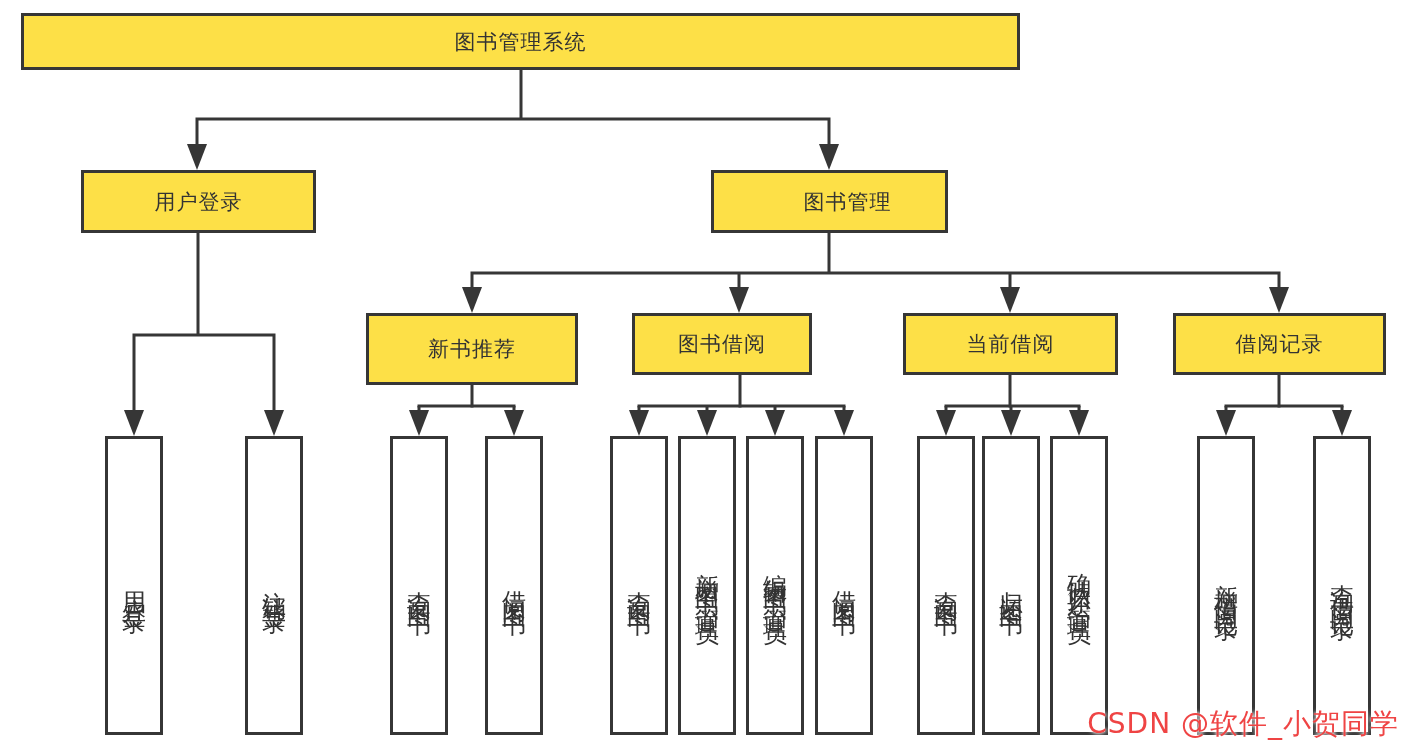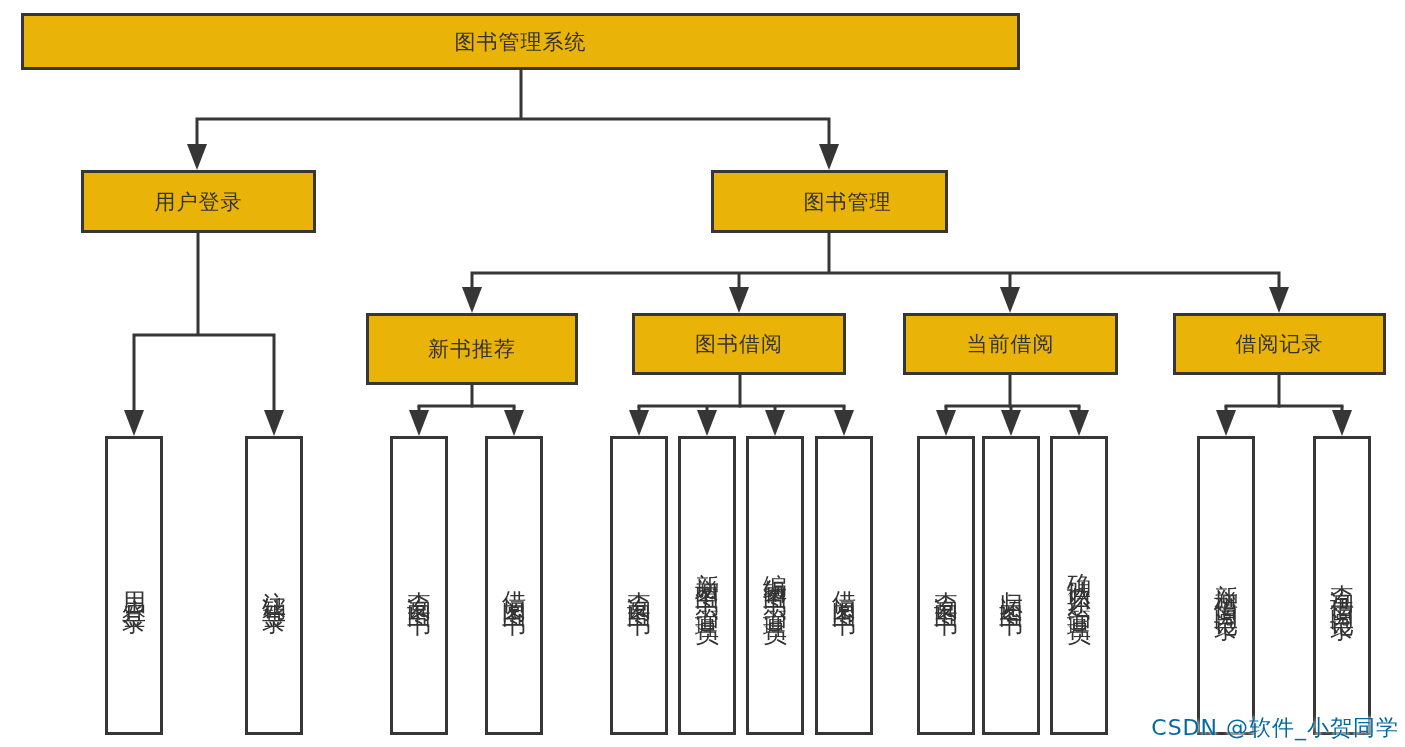--- a/index.html
+++ b/index.html
@@ -14,21 +14,21 @@
   #connectors {
     position: absolute;
     left: 0; top: 0;
     width: 1405px; height: 747px;
     pointer-events: none;
   }
   .node {
     position: absolute;
     box-sizing: border-box;
     border: 3px solid #363636;
-    background: #eab308;
+    background: #fde047;
     color: #333333;
     display: flex;
     align-items: center;
     justify-content: center;
     font-size: 21px;
     letter-spacing: 1px;
     white-space: nowrap;
   }
   .node-v {
     position: absolute;
@@ -43,22 +43,22 @@
     text-orientation: mixed;
     font-size: 24px;
     letter-spacing: 7px;
     line-height: 1;
   }
   .root-node { border-width: 3px; font-size: 21px; }
   #watermark {
     position: absolute;
     right: 6px;
     bottom: 4px;
-    font-size: 22px;
-    color: #0369a1;
+    font-size: 28px;
+    color: #ef4444;
     letter-spacing: 1px;
     text-shadow: 0 0 3px #ffffff, 0 0 5px #ffffff;
     z-index: 5;
     white-space: nowrap;
   }
 </style>
 </head>
 <body>
 
 <div id="canvas">
@@ -94,21 +94,21 @@
       <polygon points="1332,410 1352,410 1342,436"></polygon>
     </g>
   </svg>
 
   <div class="node root-node" style="left:21px; top:13px; width:999px; height:57px;">图书管理系统</div>
 
   <div class="node" style="left:81px; top:170px; width:235px; height:63px;">用户登录</div>
   <div class="node" style="left:711px; top:170px; width:237px; height:63px;padding-left:36px;">图书管理</div>
 
   <div class="node" style="left:366px; top:313px; width:212px; height:72px;">新书推荐</div>
-  <div class="node" style="left:632px; top:313px; width:214px; height:62px;">图书借阅</div>
+  <div class="node" style="left:632px; top:313px; width:180px; height:62px;">图书借阅</div>
   <div class="node" style="left:1173px; top:313px; width:213px; height:62px;">借阅记录</div>
   <div class="node" style="left:903px; top:313px; width:215px; height:62px;">当前借阅</div>
 
   <div class="node-v" style="left:105px; top:436px; width:58px; height:299px;">用户登录</div>
   <div class="node-v" style="left:245px; top:436px; width:58px; height:299px;">注销登录</div>
 
   <div class="node-v" style="left:390px; top:436px; width:58px; height:299px;">查询图书</div>
   <div class="node-v" style="left:485px; top:436px; width:58px; height:299px;">借阅图书</div>
 
   <div class="node-v" style="left:610px; top:436px; width:58px; height:299px;">查询图书</div>

